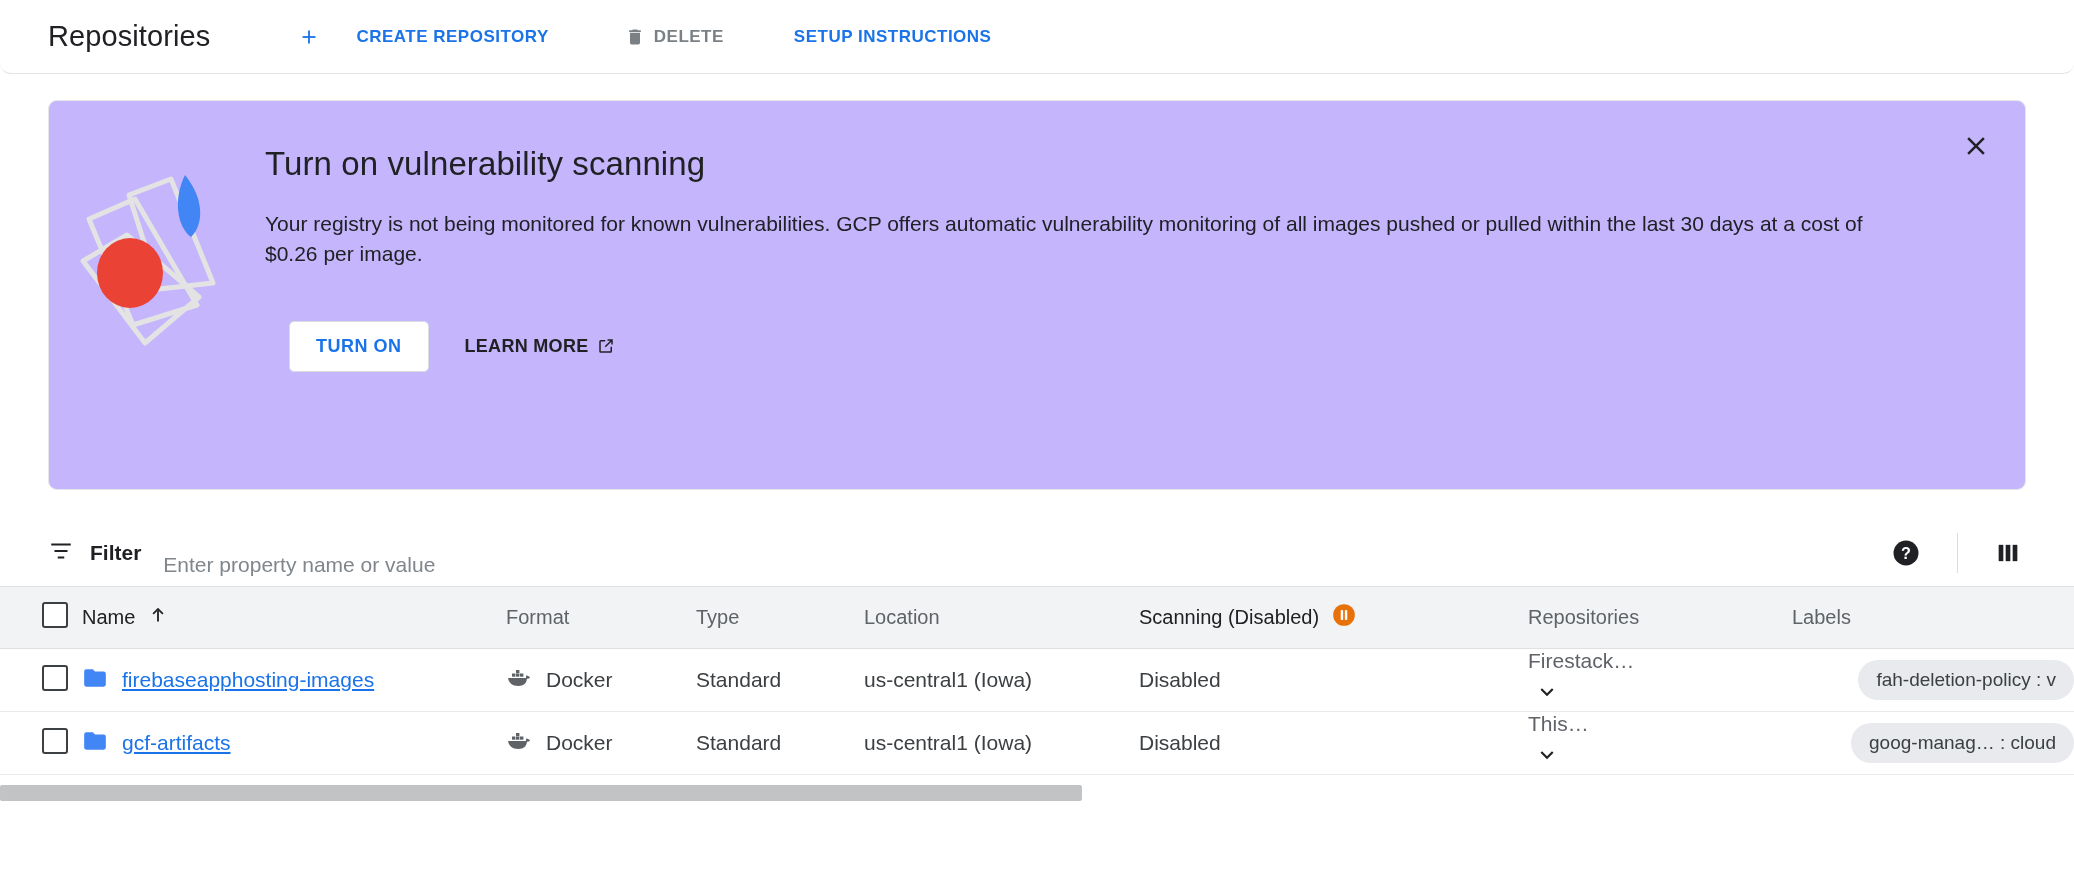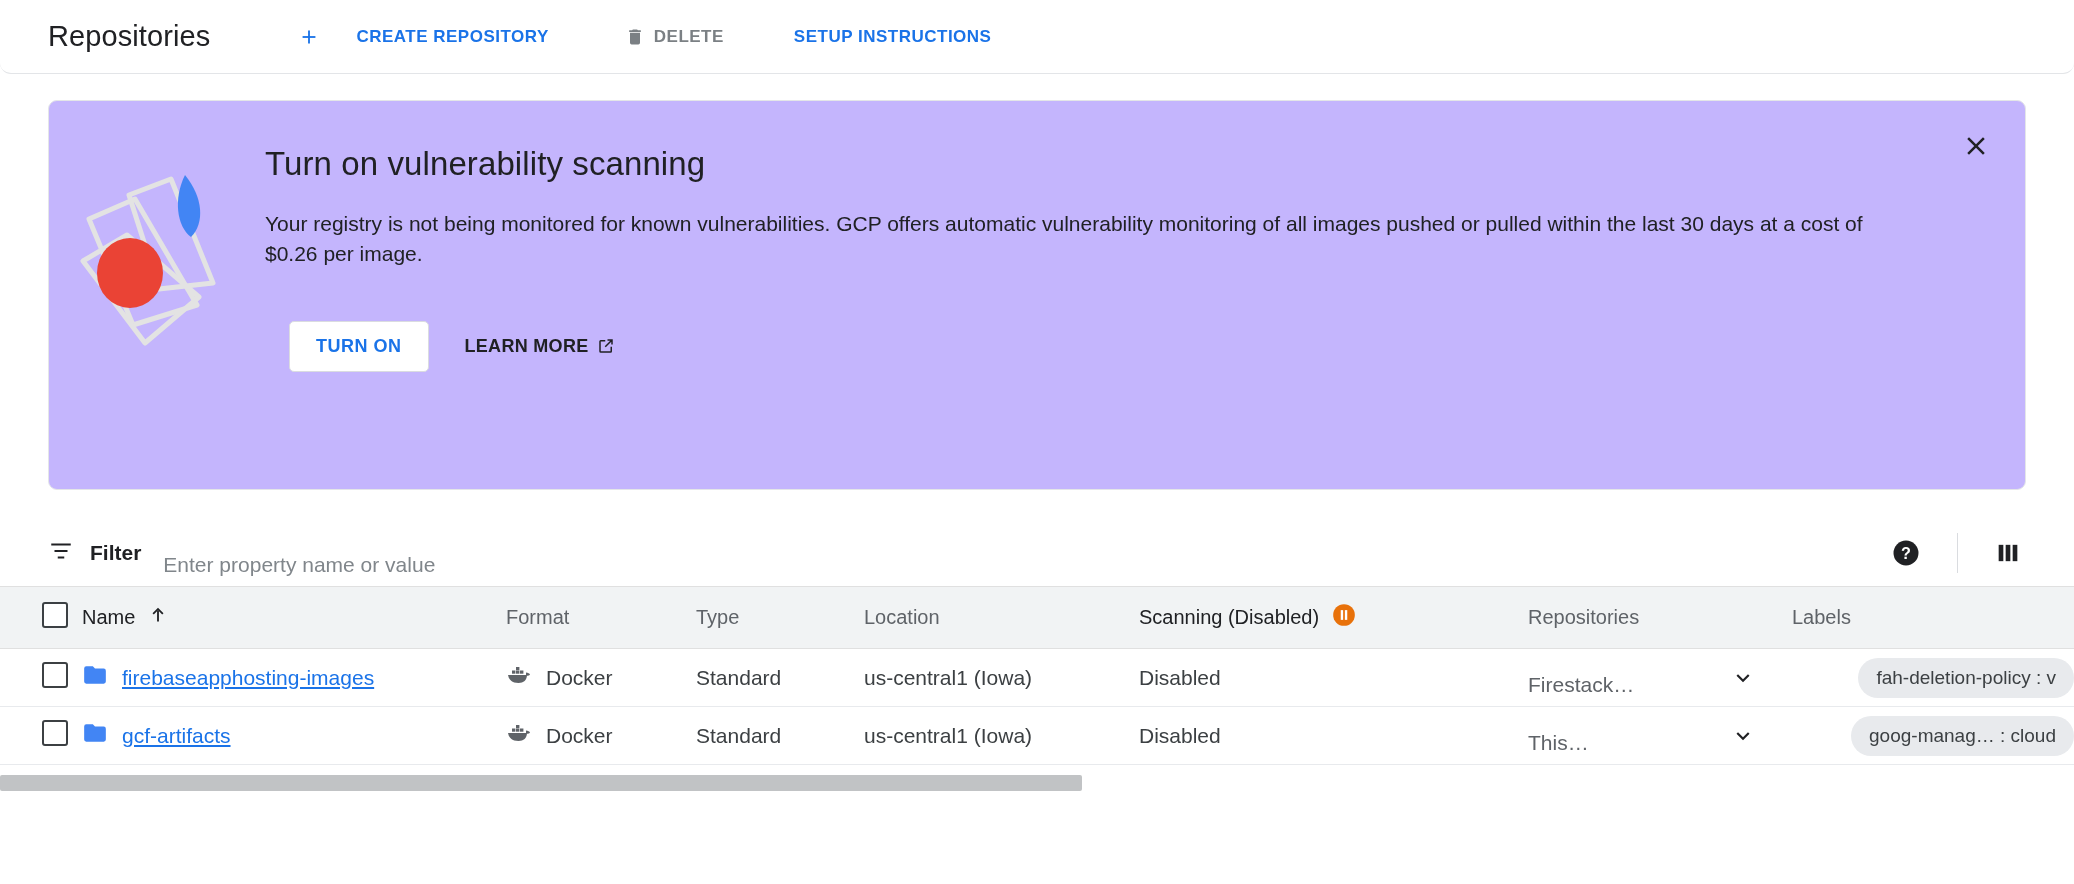--- a/index.html
+++ b/index.html
@@ -205,21 +205,21 @@
   }
   .hdr-inner { display: flex; align-items: center; gap: 12px; }
   .cell-inner { display: flex; align-items: center; gap: 14px; }
   .repo-link {
     color: #1a73e8;
     text-decoration: underline;
     font-size: 21px;
     cursor: pointer;
   }
   .muted { color: #3c4043; }
-  .desc-cell { display: flex; align-items: flex-end; justify-content: space-between; padding-right: 30px; }
+  .desc-cell { display: flex; align-items: flex-start; justify-content: space-between; padding-right: 30px; flex-direction: column; }
   .desc-txt { color: #5f6368; font-size: 21px; }
   .chev { background: none; border: none; cursor: pointer; padding: 6px; line-height: 0; }
   .chip {
     display: inline-block;
     background: #e8eaed;
     border-radius: 20px;
     padding: 9px 18px;
     font-size: 19px;
     color: #3c4043;
     white-space: nowrap;

